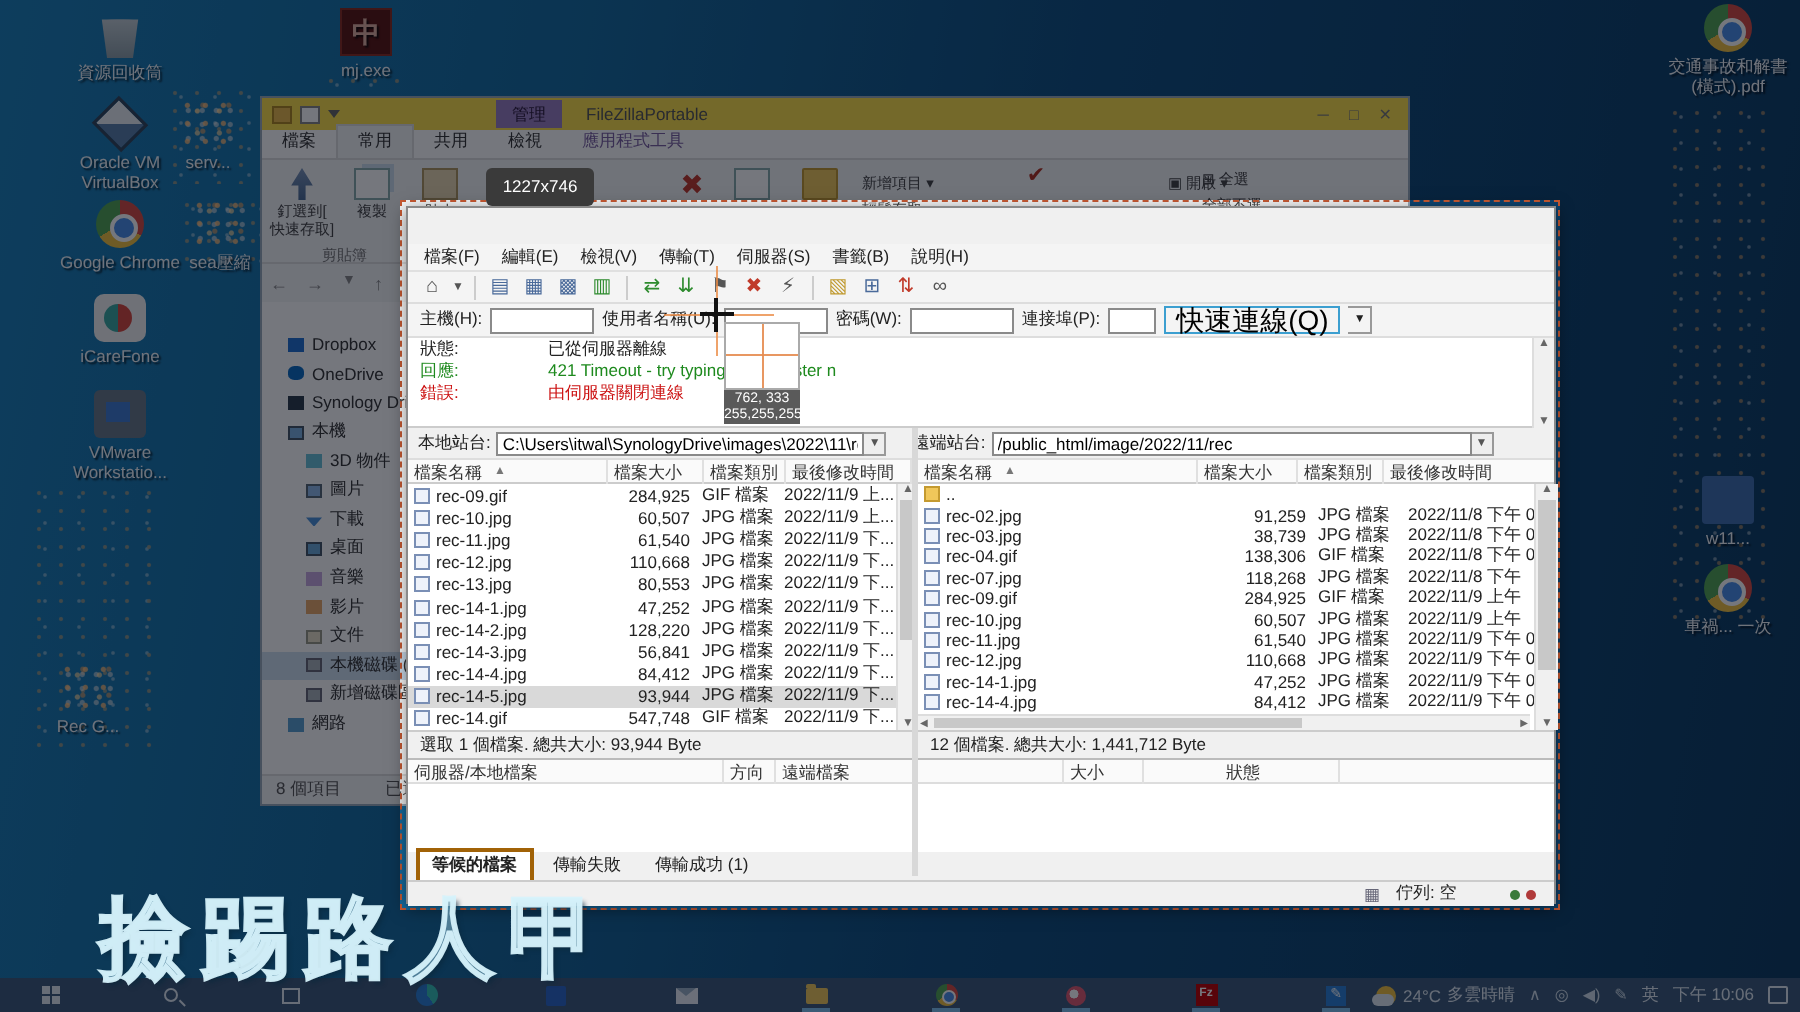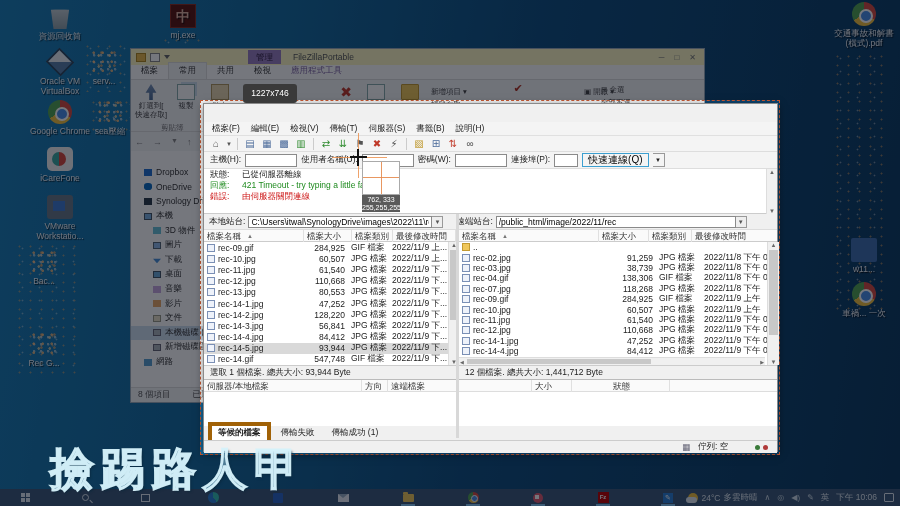--- a/index.html
+++ b/index.html
@@ -20,21 +20,21 @@
   .ic-phone:after{content:"";position:absolute;left:5px;top:5px;width:14px;height:14px;border-radius:50%;background:conic-gradient(#d8473c 0 50%,#3aa8a0 50% 100%);}
   .ic-vmw{background:#687888;border-radius:3px;position:relative;}
   .ic-vmw:after{content:"";position:absolute;left:6px;top:6px;width:12px;height:10px;background:#3f7ad0;}
   .ic-mj{background:#5a1410;border:1px solid #8a2a20;color:#e0b0a0;font-size:14px;line-height:22px;font-weight:bold;}
   .ic-noise{background:radial-gradient(circle at 30% 30%,rgba(255,190,120,.8) 1px,transparent 1.6px),radial-gradient(circle at 70% 50%,rgba(255,220,160,.7) 1px,transparent 1.6px),radial-gradient(circle at 45% 75%,rgba(230,230,230,.6) 1px,transparent 1.6px),radial-gradient(circle at 80% 20%,rgba(255,170,90,.6) 1px,transparent 1.6px);background-size:9px 9px,11px 11px,7px 7px,13px 13px;}
   .ic-sq{background:#3f6fb0;border-radius:2px;}
   .noise{position:absolute;z-index:1;opacity:.55;background-image:radial-gradient(circle,rgba(255,180,100,.9) .7px,transparent 1.3px),radial-gradient(circle,rgba(240,240,240,.8) .6px,transparent 1.2px);background-size:11px 9px,17px 13px;}
 
   
   .explorer{position:absolute;left:130px;top:48px;width:575px;height:355px;background:#f4f5f6;border:1px solid #9ab;z-index:2;font-size:8.5px;color:#333;}
-  .ex-title{position:absolute;left:0;top:0;right:0;height:16px;background:#fef9c3;display:flex;align-items:center;}
+  .ex-title{position:absolute;left:0;top:0;right:0;height:16px;background:#fde047;display:flex;align-items:center;}
   .ex-qat{display:flex;gap:4px;margin-left:5px;align-items:center;}
   .ex-qat span{width:10px;height:9px;display:inline-block;}
   .q1{background:#e8b84a;border:1px solid #b08820;}
   .q2{border:1px solid #888;background:#fff;}
   .q3{width:0 !important;height:0 !important;border-left:3px solid transparent;border-right:3px solid transparent;border-top:4px solid #666;}
   .ex-manage{margin-left:78px;background:#9a7ec0;color:#2a1a3a;padding:1px 8px;height:14px;line-height:12px;}
   .ex-titletext{margin-left:12px;color:#555;}
   .ex-winbtn{margin-left:auto;display:flex;gap:10px;margin-right:8px;color:#777;font-size:8px;}
   .ex-tabs{position:absolute;left:0;top:16px;right:0;height:15px;background:#fff;border-bottom:1px solid #ddd;display:flex;gap:0;align-items:flex-end;}
   .ex-tab{padding:2px 10px;}
@@ -84,24 +84,24 @@
   .fz-btns{margin-left:auto;display:flex;gap:8px;margin-right:6px;color:#555;font-size:9px;}
   .fz-btns span{width:13px;text-align:center;}
   .fz-menu{position:absolute;left:0;top:18px;right:0;height:14px;background:#f4f4f4;display:flex;gap:11px;align-items:center;padding-left:8px;border-bottom:1px solid #e0e0e0;}
   .fz-toolbar{position:absolute;left:0;top:32px;right:0;height:16px;background:#f4f4f4;display:flex;align-items:center;gap:3px;padding-left:5px;border-bottom:1px solid #ddd;}
   .tbi{width:14px;height:13px;text-align:center;line-height:13px;font-size:10px;color:#4a6a9a;}
   .tbi.grn{color:#2e8b2e;} .tbi.red{color:#c03a2a;} .tbi.ylw{color:#c09a30;} .tbi.dk{color:#555;}
   .tbsep{width:1px;height:12px;background:#ccc;margin:0 2px;}
   .tbdrop{font-size:6px;color:#555;}
   .fz-qc{position:absolute;left:0;top:48px;right:0;height:17px;background:#f4f4f4;display:flex;align-items:center;gap:4px;padding-left:6px;border-bottom:1px solid #ddd;}
   .fz-qc input{height:13px;border:1px solid #8a8a8a;background:#fff;font-size:8.5px;padding:0 2px;}
-  .qcbtn{height:14px;border:1px solid #3c9fd0;background:#f4f4f4;padding:0 5px;font-size:10px;line-height:12px;}
+  .qcbtn{height:14px;border:1px solid #3c9fd0;background:#f4f4f4;padding:0 5px;font-size:14px;line-height:12px;}
   .qcdrop{height:14px;border:1px solid #999;border-left:none;background:#f4f4f4;width:12px;text-align:center;font-size:6px;line-height:13px;}
   .fz-log{position:absolute;left:0;top:65px;right:0;height:45px;background:#fff;border-bottom:1px solid #ccc;overflow:hidden;}
-  .log-line{display:flex;height:11px;line-height:11px;}
+  .log-line{display:flex;height:11px;line-height:11px;gap:32px;}
   .log-line .lbl{width:38px;padding-left:6px;flex:0 0 auto;}
   .log-line[data-kind="response"]{color:#1e8a1e;}
   .log-line[data-kind="error"]{color:#cc1111;}
   .vsb{position:absolute;right:0;top:0;width:11px;bottom:0;background:#f0f0f0;border-left:1px solid #ddd;font-size:6px;color:#666;text-align:center;}
   .vsb .up{position:absolute;top:0;left:0;right:0;}
   .vsb .dn{position:absolute;bottom:0;left:0;right:0;}
   .vsb .thumb{position:absolute;left:1px;right:1px;background:#c8c8c8;}
   .fz-paths{position:absolute;left:0;top:110px;right:0;height:15px;background:#f0f0f0;display:flex;align-items:center;}
   .pathlbl{padding:0 3px 0 5px;white-space:nowrap;}
   .pathbox{height:12px;border:1px solid #8a8a8a;background:#fff;font-size:8.5px;padding:0 2px;}
@@ -122,21 +122,21 @@
   .local-list .frow{grid-template-columns:14px 84px 49px 41px 1fr;height:11.2px;font-size:8.5px;}
   .remote-list .frow{grid-template-columns:14px 128px 58px 45px 1fr;height:10.4px;font-size:8.5px;}
   .hsb{position:absolute;left:0;right:11px;bottom:0;height:8px;background:#f0f0f0;border-top:1px solid #ddd;font-size:5px;color:#666;}
   .hsb .lt{position:absolute;left:1px;top:1px;} .hsb .rt{position:absolute;right:1px;top:1px;}
   .hsb .thumb{position:absolute;left:8px;width:60%;top:1px;bottom:1px;background:#c8c8c8;}
   .fz-paneinfo{position:absolute;left:0;top:261px;right:0;height:14px;background:#f0f0f0;border-top:1px solid #ccc;line-height:13px;color:#222;}
   .fz-qhead{position:absolute;left:0;top:275px;right:0;height:13px;background:#fafafa;border-top:1px solid #bbb;border-bottom:1px solid #ddd;}
   .fz-qbody{position:absolute;left:0;top:288px;right:0;height:34px;background:#fff;}
   .fz-qtabs{position:absolute;left:0;top:322px;right:0;height:14px;background:#f0f0f0;display:flex;gap:3px;padding-left:4px;align-items:center;}
   .qtab{padding:1px 6px;border:1px solid transparent;}
-  .qtab.selected{background:#fff;border:4px solid #a16207;font-weight:bold;}
+  .qtab.selected{background:#fff;border:2px solid #a16207;font-weight:bold;}
   .fz-status{position:absolute;left:0;top:336px;right:0;height:13px;background:#f0f0f0;border-top:1px solid #ccc;display:flex;align-items:center;}
   .dot{width:5px;height:5px;border-radius:50%;display:inline-block;}
 
   
   .size-tip{position:absolute;left:243px;top:84px;width:54px;height:19px;background:#3a3a3a;color:#fff;font-size:8.5px;line-height:19px;text-align:center;border-radius:3px;z-index:70;}
   .cross-v{position:absolute;left:358px;top:133px;width:1px;height:45px;background:rgba(235,140,70,.8);z-index:70;}
   .cross-h{position:absolute;left:332px;top:157px;width:55px;height:1px;background:rgba(235,140,70,.8);z-index:70;}
   .cursor-v{position:absolute;left:357px;top:149px;width:2px;height:17px;background:#111;z-index:71;}
   .cursor-h{position:absolute;left:350px;top:156px;width:17px;height:2px;background:#111;z-index:71;}
   .mag{position:absolute;left:362px;top:161px;width:38px;height:34px;background:#fff;border:1px solid #aaa;z-index:70;}
@@ -223,24 +223,20 @@
     <div>交通事故和解書(橫式).pdf</div>
   </div>
   <div class="dsk" style="left:832px;top:238px;">
     <div class="ic ic-sq"></div>
     <div>w11...</div>
   </div>
   <div class="dsk" style="left:832px;top:282px;">
     <div class="ic ic-chrome"></div>
     <div>車禍... 一次</div>
   </div>
-  <div class="dsk" style="left:12px;top:250px;">
-    <div class="ic ic-noise"></div>
-    <div>Bac...</div>
-  </div>
   <div class="dsk" style="left:12px;top:332px;">
     <div class="ic ic-noise"></div>
     <div>Rec G...</div>
   </div>
 
   <div class="explorer">
     <div class="ex-title">
       <div class="ex-qat">
         <span class="q1"></span>
         <span class="q2"></span>

